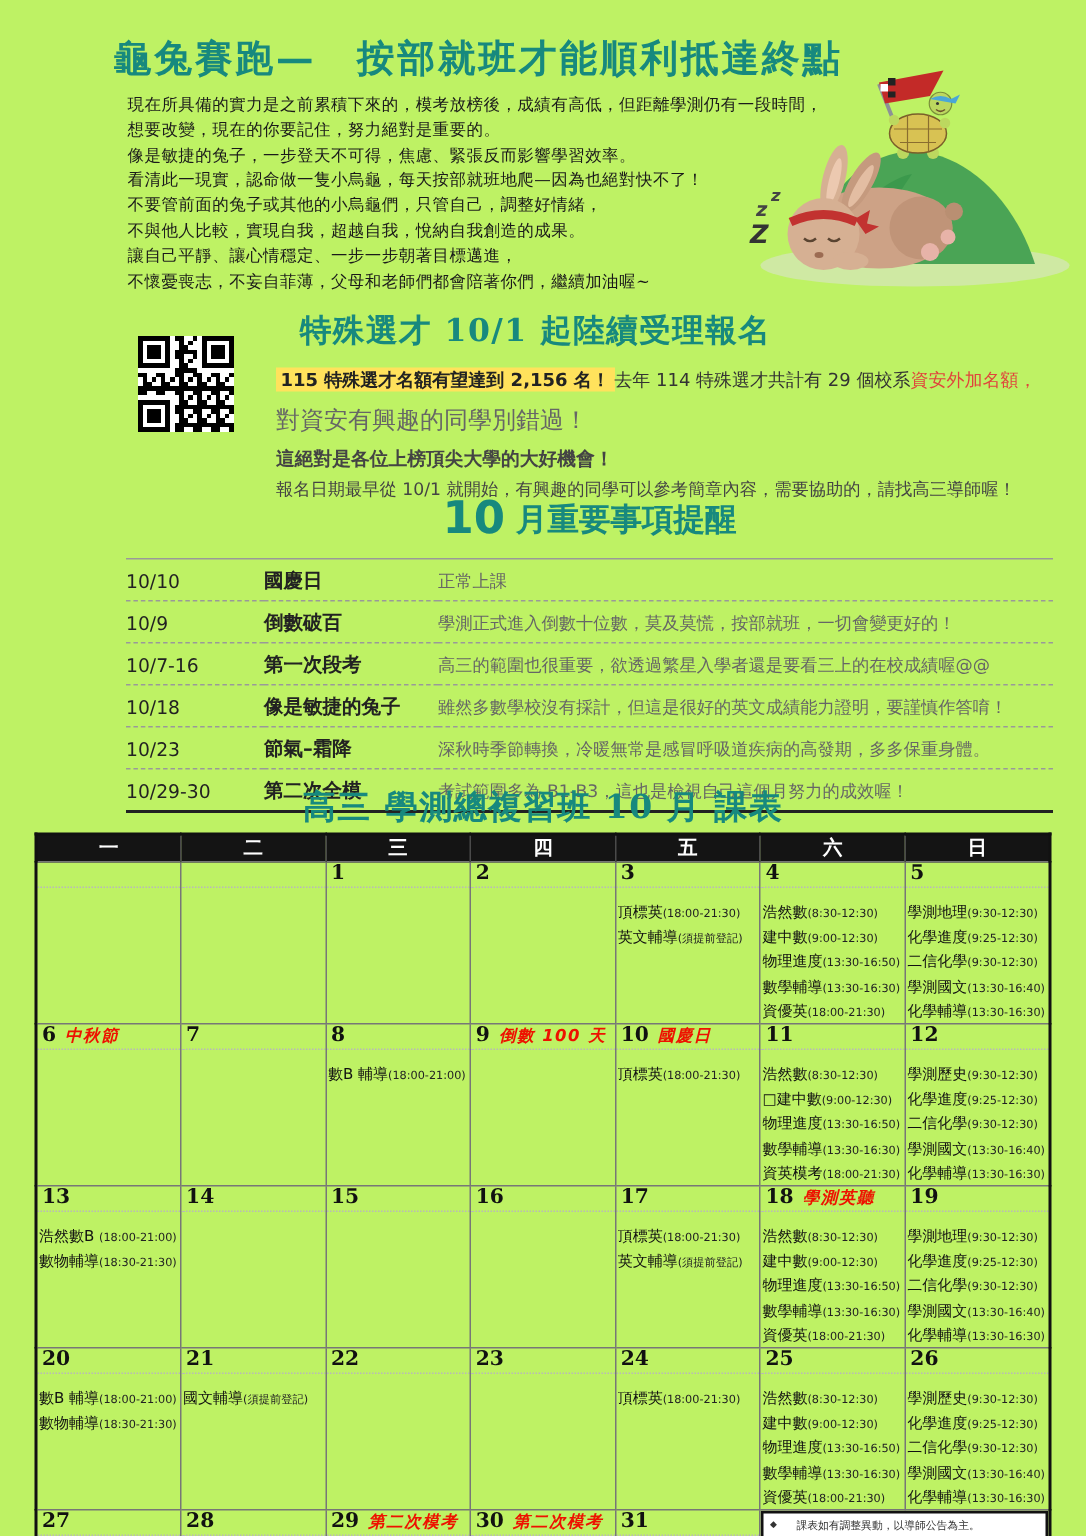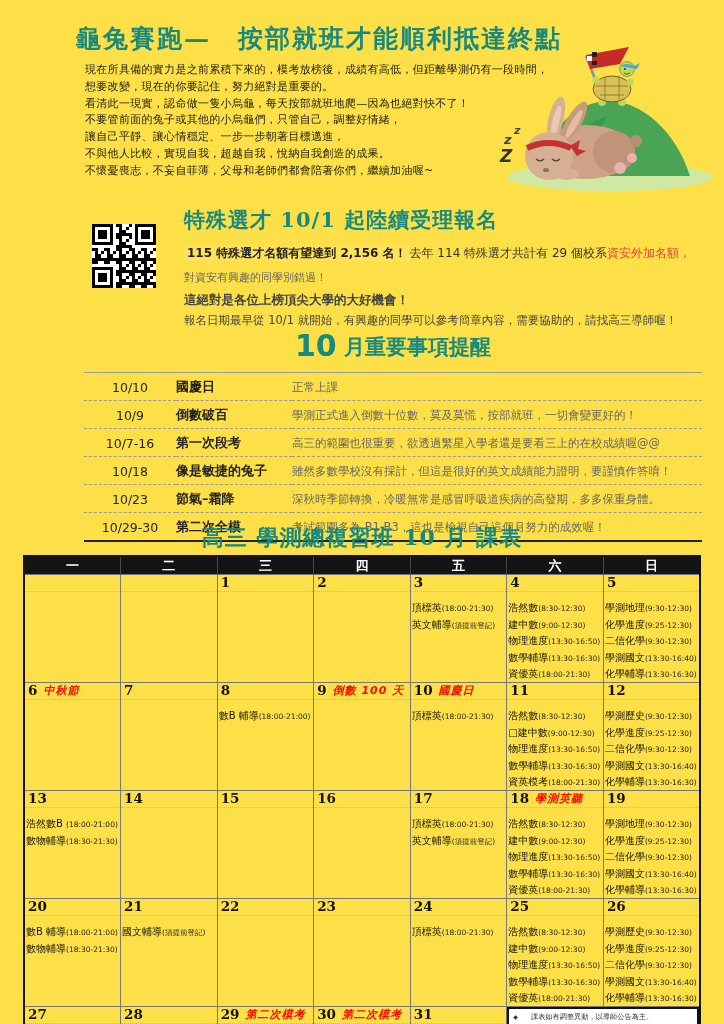--- a/index.html
+++ b/index.html
@@ -5,21 +5,21 @@
   :root{
     --teal:#17897E; --red:#E0453C; --hl:#FFE25C; --calred:#EE1100;
     --ink:#1a1a1a; --grid:#777;
   }
   *{margin:0;padding:0;box-sizing:border-box;}
   html,body{background:#fff;}
   body{
     width:724px;height:1024px;overflow:hidden;
     font-family:"DejaVu Sans","Liberation Sans",sans-serif;color:#222;
   }
-  .page{position:relative;width:724px;height:1024px;background:#fde047;}
+  .page{position:relative;width:724px;height:1024px;background:#bef264;}
 
   
   .hero-title{
     position:absolute;left:76px;top:22px;
     font-size:25px;font-weight:bold;color:var(--teal);
     letter-spacing:2px;font-family:"DejaVu Serif","Liberation Serif",serif;
     white-space:nowrap;
   }
   .hero-text{position:absolute;left:85px;top:62px;width:470px;}
   .hline{
@@ -27,43 +27,43 @@
     font-family:"DejaVu Serif","Liberation Serif",serif;white-space:nowrap;
   }
   .illu{position:absolute;left:492px;top:42px;}
 
   
   .special{position:absolute;left:84px;top:206px;width:632px;}
   .qr{position:absolute;left:8px;top:18px;width:64px;height:64px;}
   .sp-body{margin-left:100px;}
   .sp-title{
     font-size:21px;font-weight:bold;color:var(--teal);letter-spacing:1px;
-    font-family:"DejaVu Serif","Liberation Serif",serif;white-space:nowrap;
+    font-family:"DejaVu Serif","Liberation Serif",serif;white-space:nowrap;margin-left:16px;
   }
   .sp1{margin-top:11px;font-size:12px;white-space:nowrap;}
   .sp1 mark{background:var(--hl);color:#222;font-weight:bold;padding:1px 3px;}
   .sp1 .mid{color:#333;}
   .sp1 .red{color:var(--red);}
-  .sp2{margin-top:8px;font-size:11px;color:#666;}
+  .sp2{margin-top:8px;font-size:16px;color:#666;}
   .sp3{margin-top:7px;font-size:12.5px;font-weight:bold;color:#444;}
   .sp4{margin-top:4px;font-size:11.5px;font-weight:normal;color:#444;white-space:nowrap;}
 
   
   .events{position:absolute;left:84px;top:328px;width:618px;}
   .ev-title{
     color:var(--teal);font-weight:bold;font-size:21px;
     font-family:"DejaVu Serif","Liberation Serif",serif;
     text-align:center;
   }
   .ev-title .num{font-size:30px;font-family:"DejaVu Sans",sans-serif;vertical-align:-2px;}
   .ev-table{width:100%;border-collapse:collapse;margin-top:9px;border-top:1px solid #999;}
   .ev-table tr{border-bottom:1px dashed #999;}
   .ev-table tr:last-child{border-bottom:2.5px solid #222;}
   .ev-table td{padding:5px 0 4px 0;vertical-align:middle;}
-  .ev-date{width:92px;text-align:center;font-size:12.5px;color:#222;}
+  .ev-date{width:92px;text-align:left;font-size:12.5px;color:#222;}
   .ev-name{width:116px;font-size:13px;font-weight:bold;color:#222;}
   .ev-desc{font-size:11.5px;color:#666;}
 
   
   .cal-title{
     position:absolute;top:523px;left:0;width:724px;text-align:center;
     font-size:22px;color:var(--teal);letter-spacing:1px;
     font-family:"DejaVu Serif","Liberation Serif",serif;
   }
   .cal-title b{font-weight:bold;}
@@ -100,24 +100,25 @@
 </style>
 </head>
 <body>
 
 <div class="page">
 
   <h1 class="hero-title">龜兔賽跑—　按部就班才能順利抵達終點</h1>
   <div class="hero-text">
       <div class="hline">現在所具備的實力是之前累積下來的，模考放榜後，成績有高低，但距離學測仍有一段時間，</div>
       <div class="hline">想要改變，現在的你要記住，努力絕對是重要的。</div>
+      <div class="hline">像是敏捷的兔子，一步登天不可得，焦慮、緊張反而影響學習效率。</div>
       <div class="hline">看清此一現實，認命做一隻小烏龜，每天按部就班地爬—因為也絕對快不了！</div>
       <div class="hline">不要管前面的兔子或其他的小烏龜們，只管自己，調整好情緒，</div>
+      <div class="hline">不與他人比較，實現自我，超越自我，悅納自我創造的成果。</div>
       <div class="hline">讓自己平靜、讓心情穩定、一步一步朝著目標邁進，</div>
-      <div class="hline">不與他人比較，實現自我，超越自我，悅納自我創造的成果。</div>
       <div class="hline">不懷憂喪志，不妄自菲薄，父母和老師們都會陪著你們，繼續加油喔~</div>
     </div>
 
   <svg class="illu" width="225" height="155" viewBox="0 0 225 155">
     <ellipse cx="118" cy="135" rx="103" ry="14" fill="#cfe9a3"></ellipse>
     <path d="M44,134 C52,96 76,66 106,60 C142,53 182,84 198,134 Z" fill="#4aa455"></path>
     <path d="M60,134 C70,102 96,78 116,74 C101,95 92,116 90,134 Z" fill="#2f8f46" opacity="0.55"></path>
     <line x1="113" y1="62" x2="94" y2="14" stroke="#8d9196" stroke-width="2.6"></line>
     <path d="M94,13 L137,5 L128,22 L98,27 Z" fill="#c32a28"></path>
     <rect x="95" y="14" width="5" height="5" fill="#fff"></rect>

